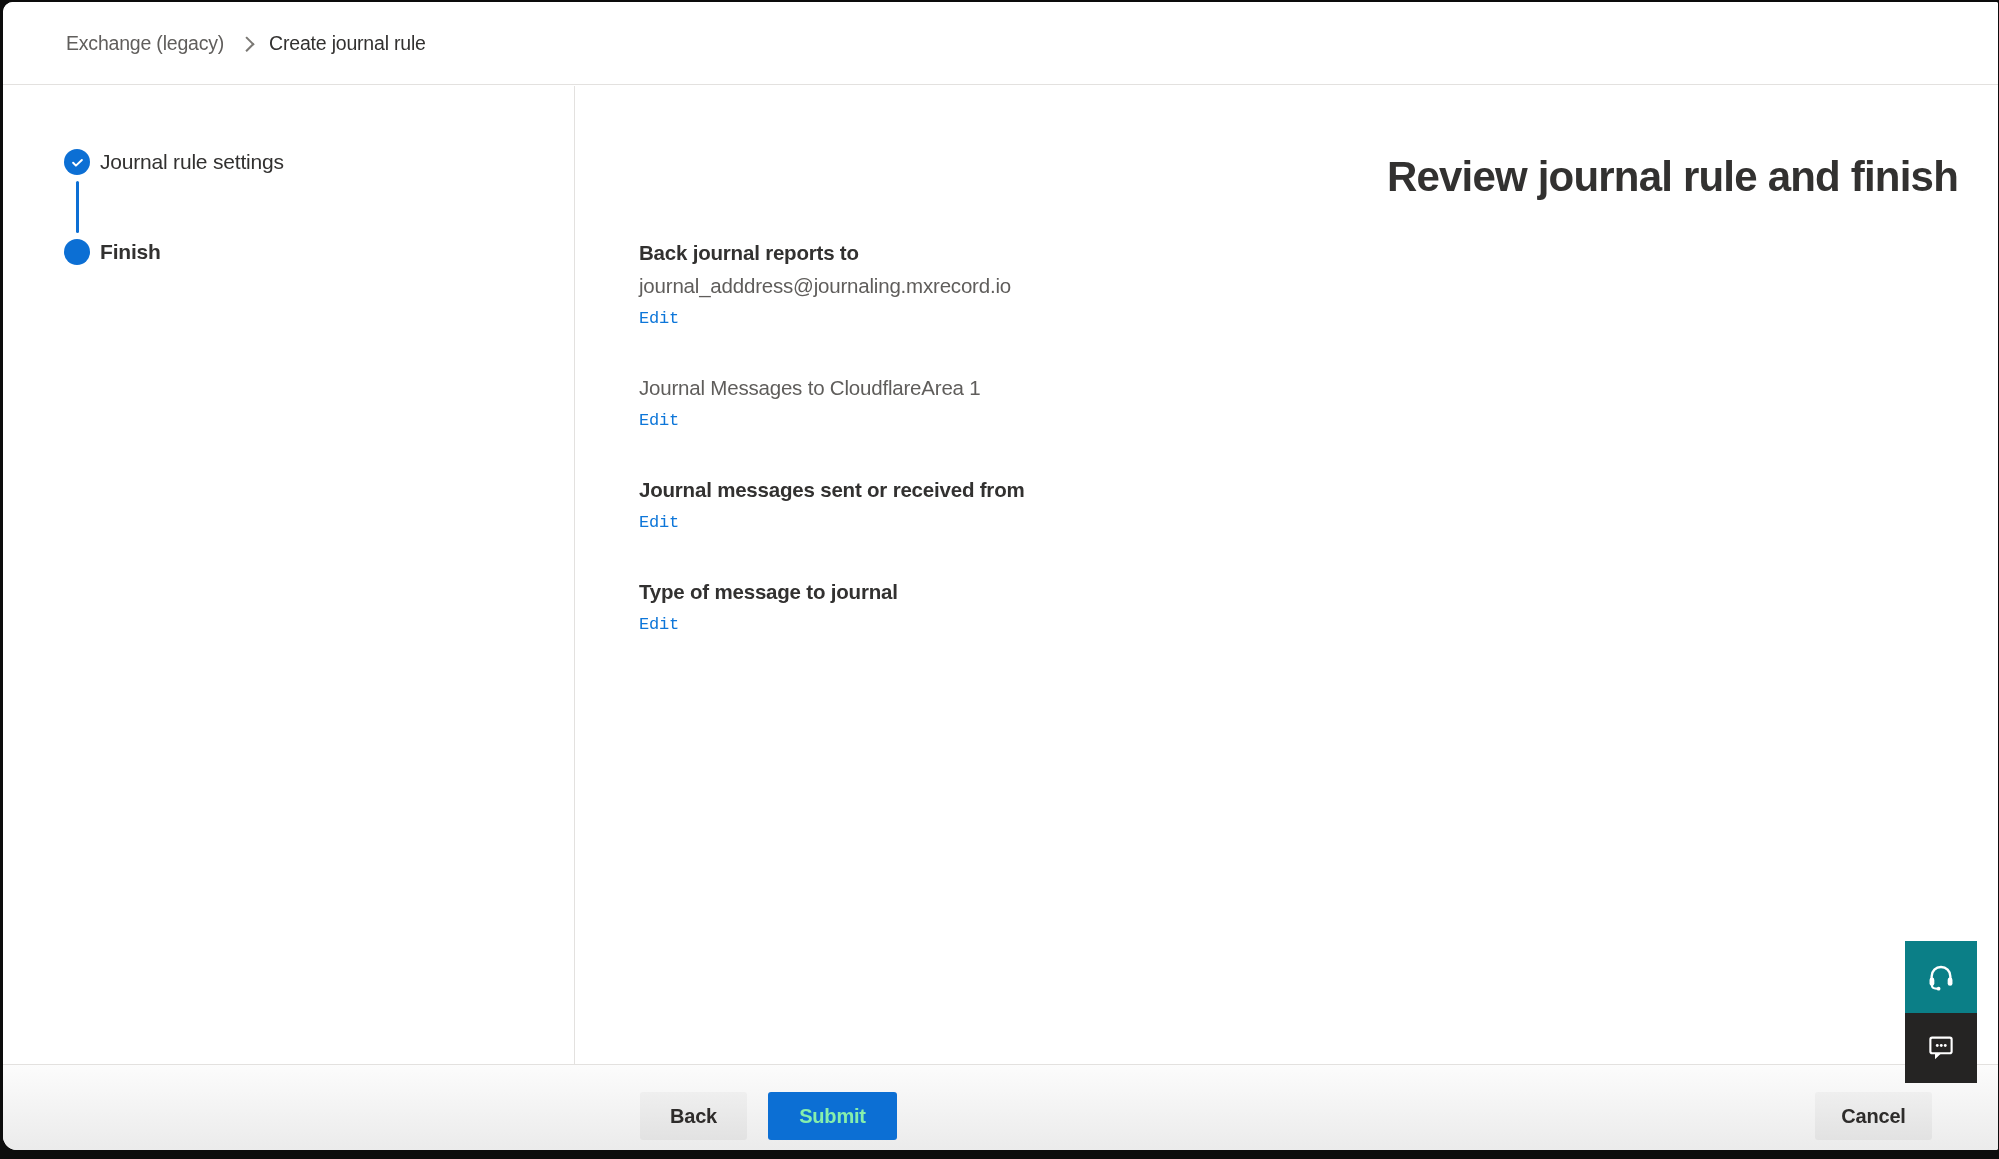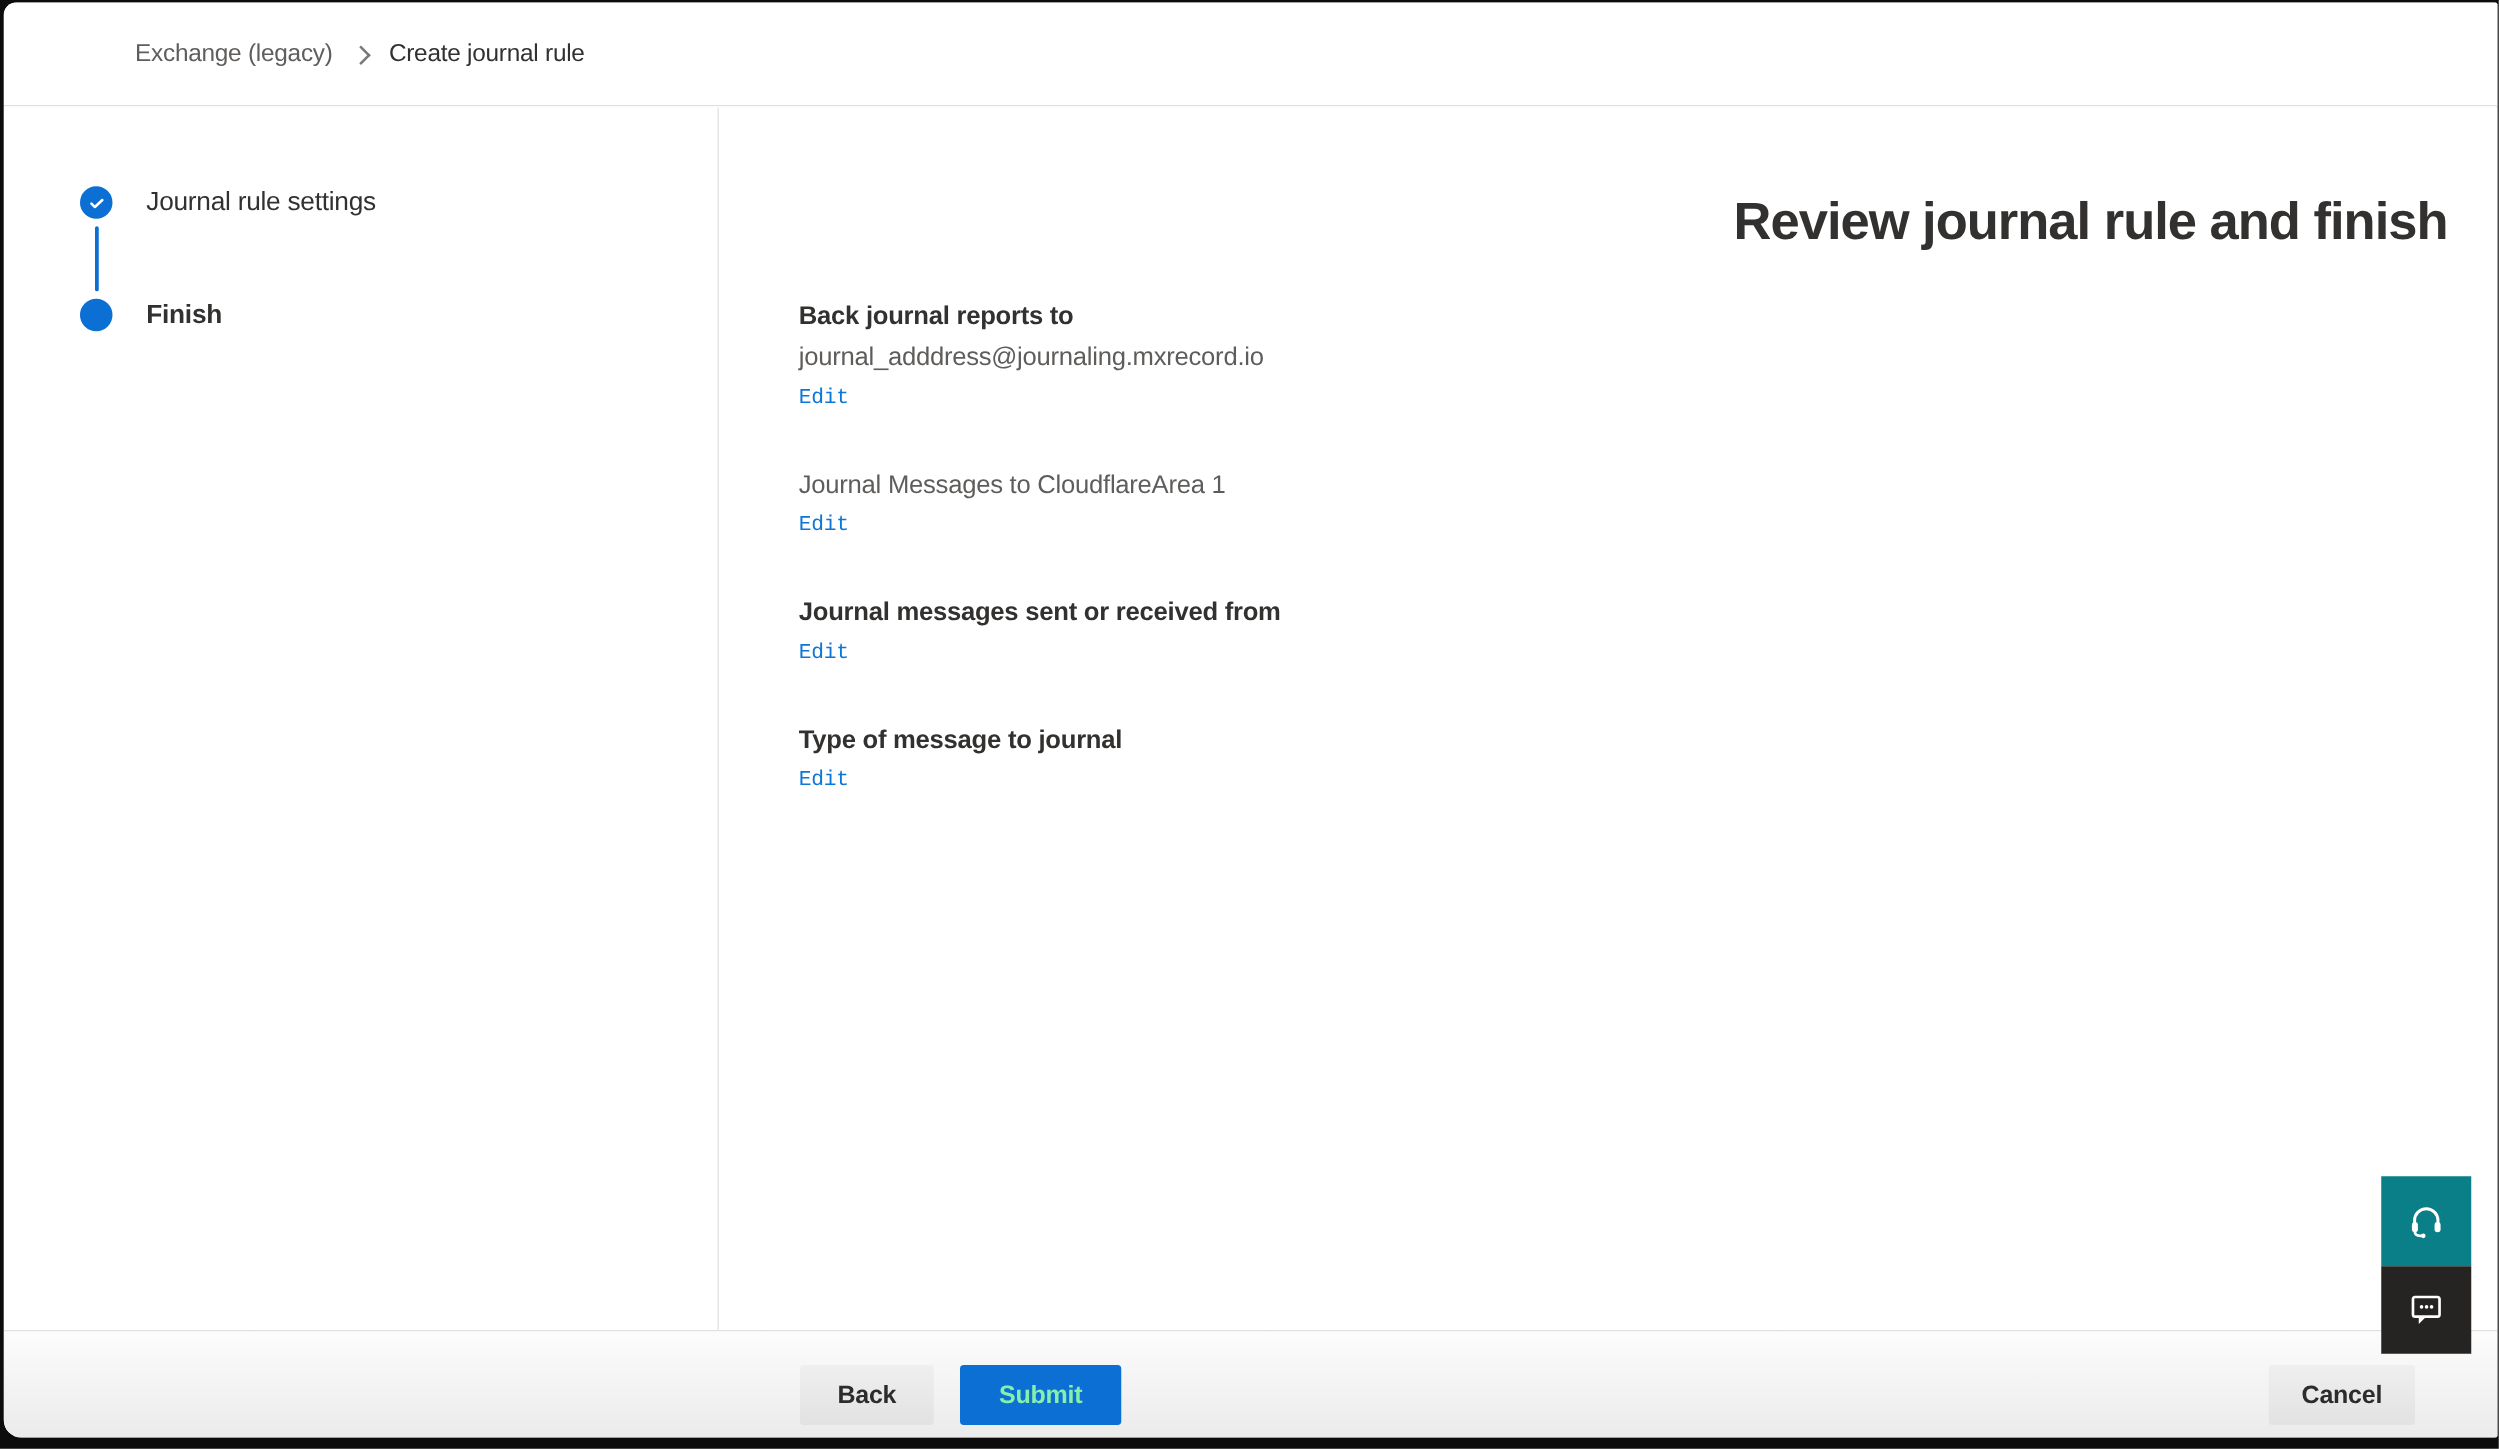--- a/index.html
+++ b/index.html
@@ -14,39 +14,39 @@
   .window {
     position:absolute; left:3px; top:2px; width:1995px; height:1148px;
     background:#ffffff;
     border-radius:10px 2px 2px 14px;
     overflow:hidden;
   }
   
   .header {
     height:83px; box-sizing:border-box;
     border-bottom:1px solid var(--border, #e3e1df);
-    display:flex; align-items:center; padding-left:105px;
+    display:flex; align-items:center; padding-left:63px;
     background:#ffffff;
   }
   .crumb-link { font-size:19.5px; color:var(--text_secondary,#605e5c); text-decoration:none; cursor:pointer; }
   .crumb-sep {
     width:9px; height:9px; margin:0 16px 0 18px;
     border-top:2px solid #7a7874; border-right:2px solid #7a7874;
     transform:rotate(45deg) translateY(1px);
   }
   .crumb-current { font-size:19.5px; color:var(--text_primary,#323130); }
 
   
   .app-body { position:absolute; top:84px; bottom:86px; left:0; right:0; display:flex; background:#fff; }
   .sidebar {
     width:572px; box-sizing:border-box; flex:0 0 572px;
     border-right:1px solid var(--border,#e3e1df);
     padding:63px 0 0 61px;
   }
-  .step-row { display:flex; align-items:center; gap:27px; height:26px; cursor:pointer; }
+  .step-row { display:flex; align-items:center; gap:10px; height:26px; cursor:pointer; }
   .step-circle {
     width:26px; height:26px; border-radius:50%;
     background:var(--accent,#0c6fd4);
     display:flex; align-items:center; justify-content:center; flex:0 0 26px;
   }
   .step-label { font-size:21px; color:var(--text_primary,#323130); }
   .step-label.current { font-weight:700; }
   .step-connector {
     width:3px; height:52px; background:var(--accent,#0c6fd4);
     margin:6px 0 6px 11.5px; border-radius:2px;

